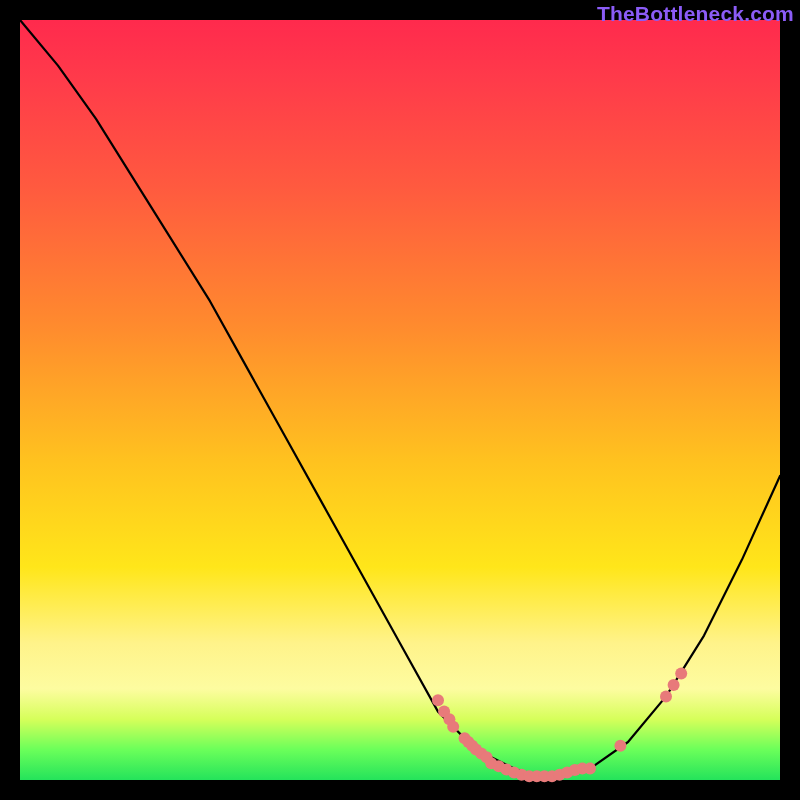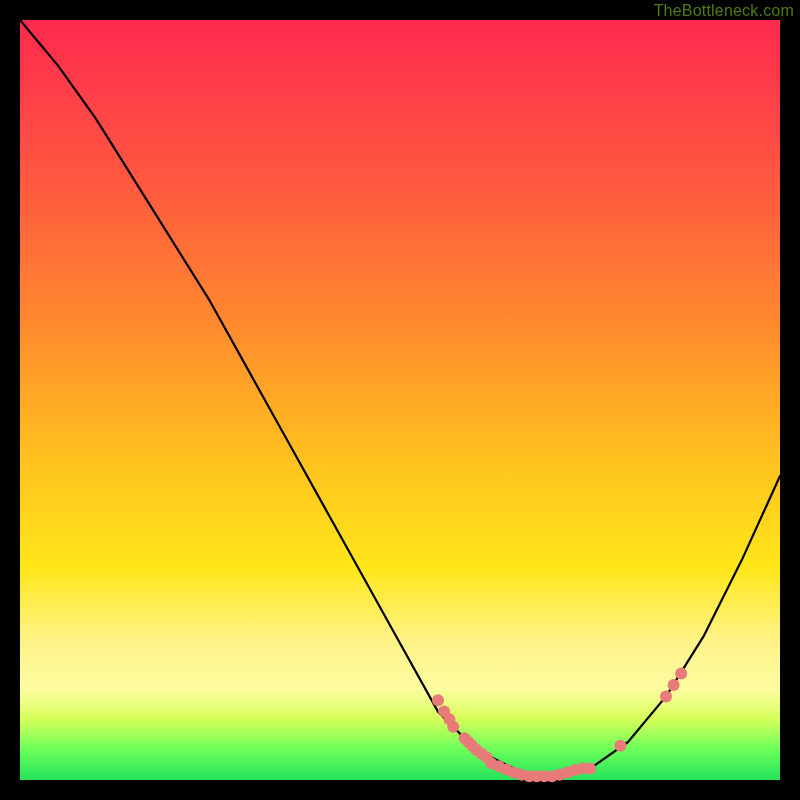--- a/index.html
+++ b/index.html
@@ -38,23 +38,23 @@
       #fdfca0 88%,
       #d6ff5a 92%,
       #6bff5a 96%,
       #24e35b 100%
     );
   }
   .watermark {
     position: absolute;
     top: 2px;
     right: 6px;
-    color: #4d7c0f;
-    font-size: 16px;
-    font-weight: 400;
+    color: #8b5cf6;
+    font-size: 21px;
+    font-weight: 700;
     letter-spacing: 0.2px;
     user-select: none;
   }
   svg.curve {
     position: absolute;
     left: 0;
     top: 0;
     width: 760px;
     height: 760px;
     overflow: visible;

